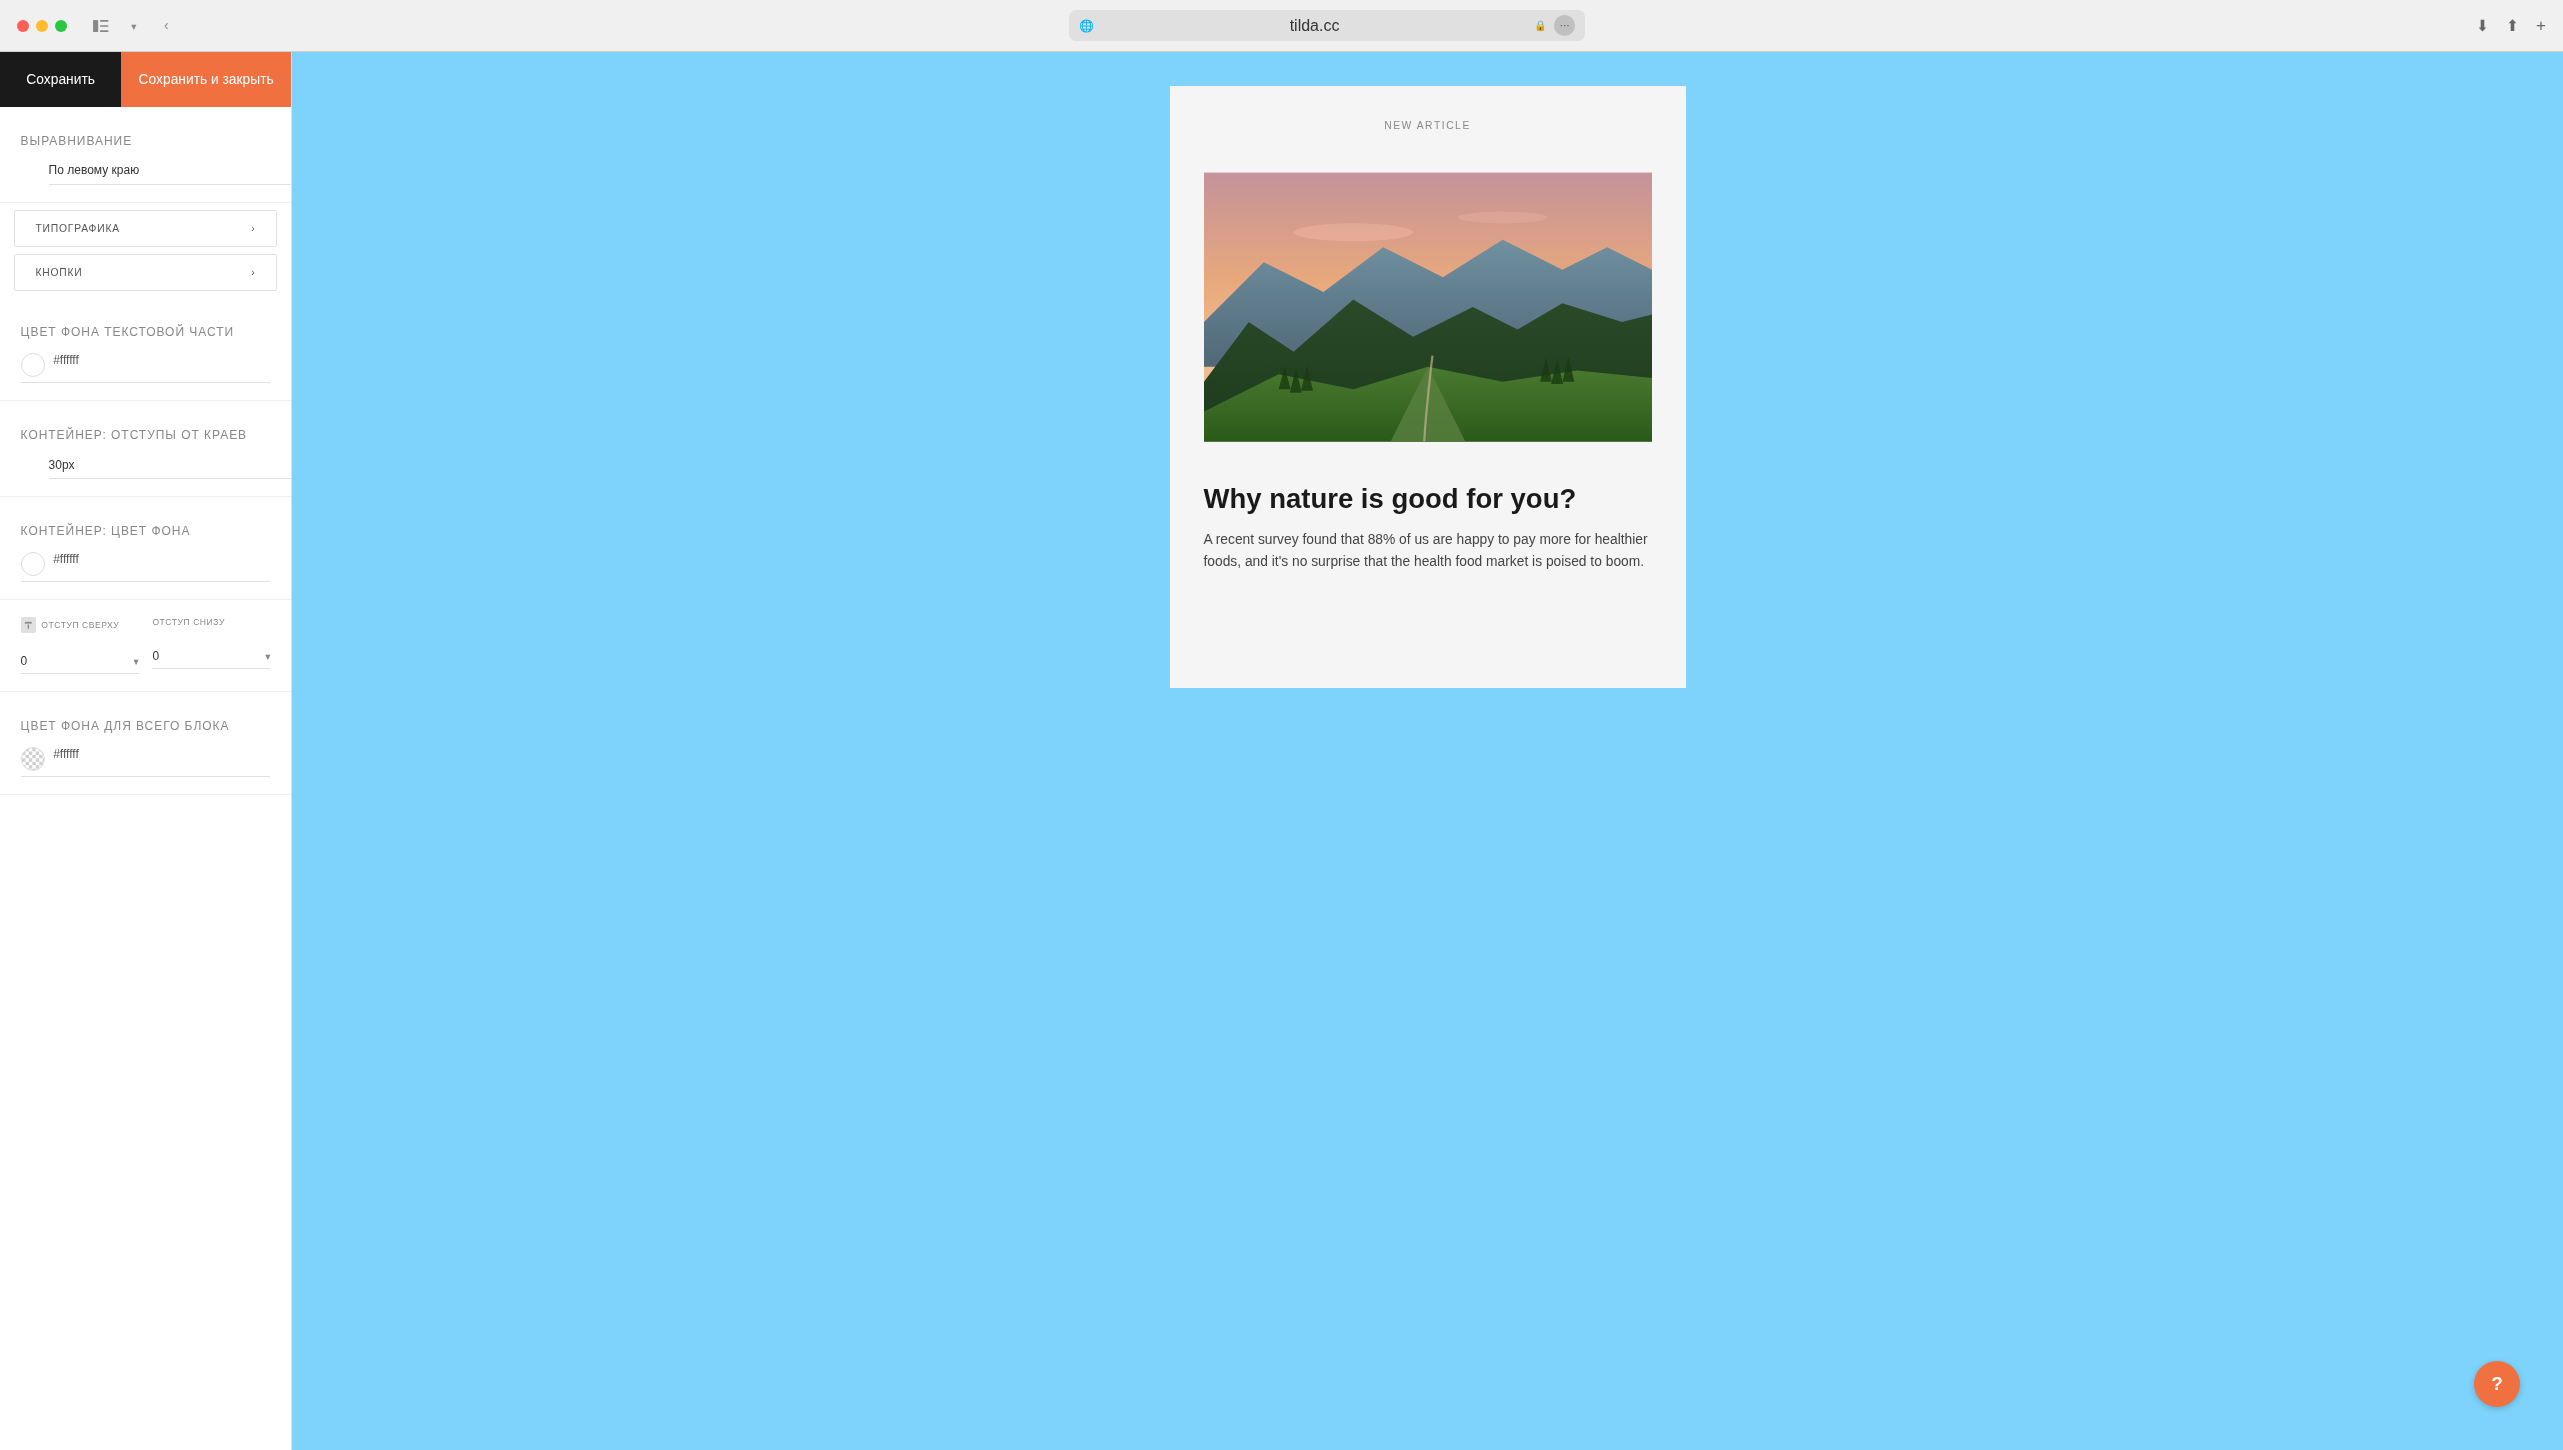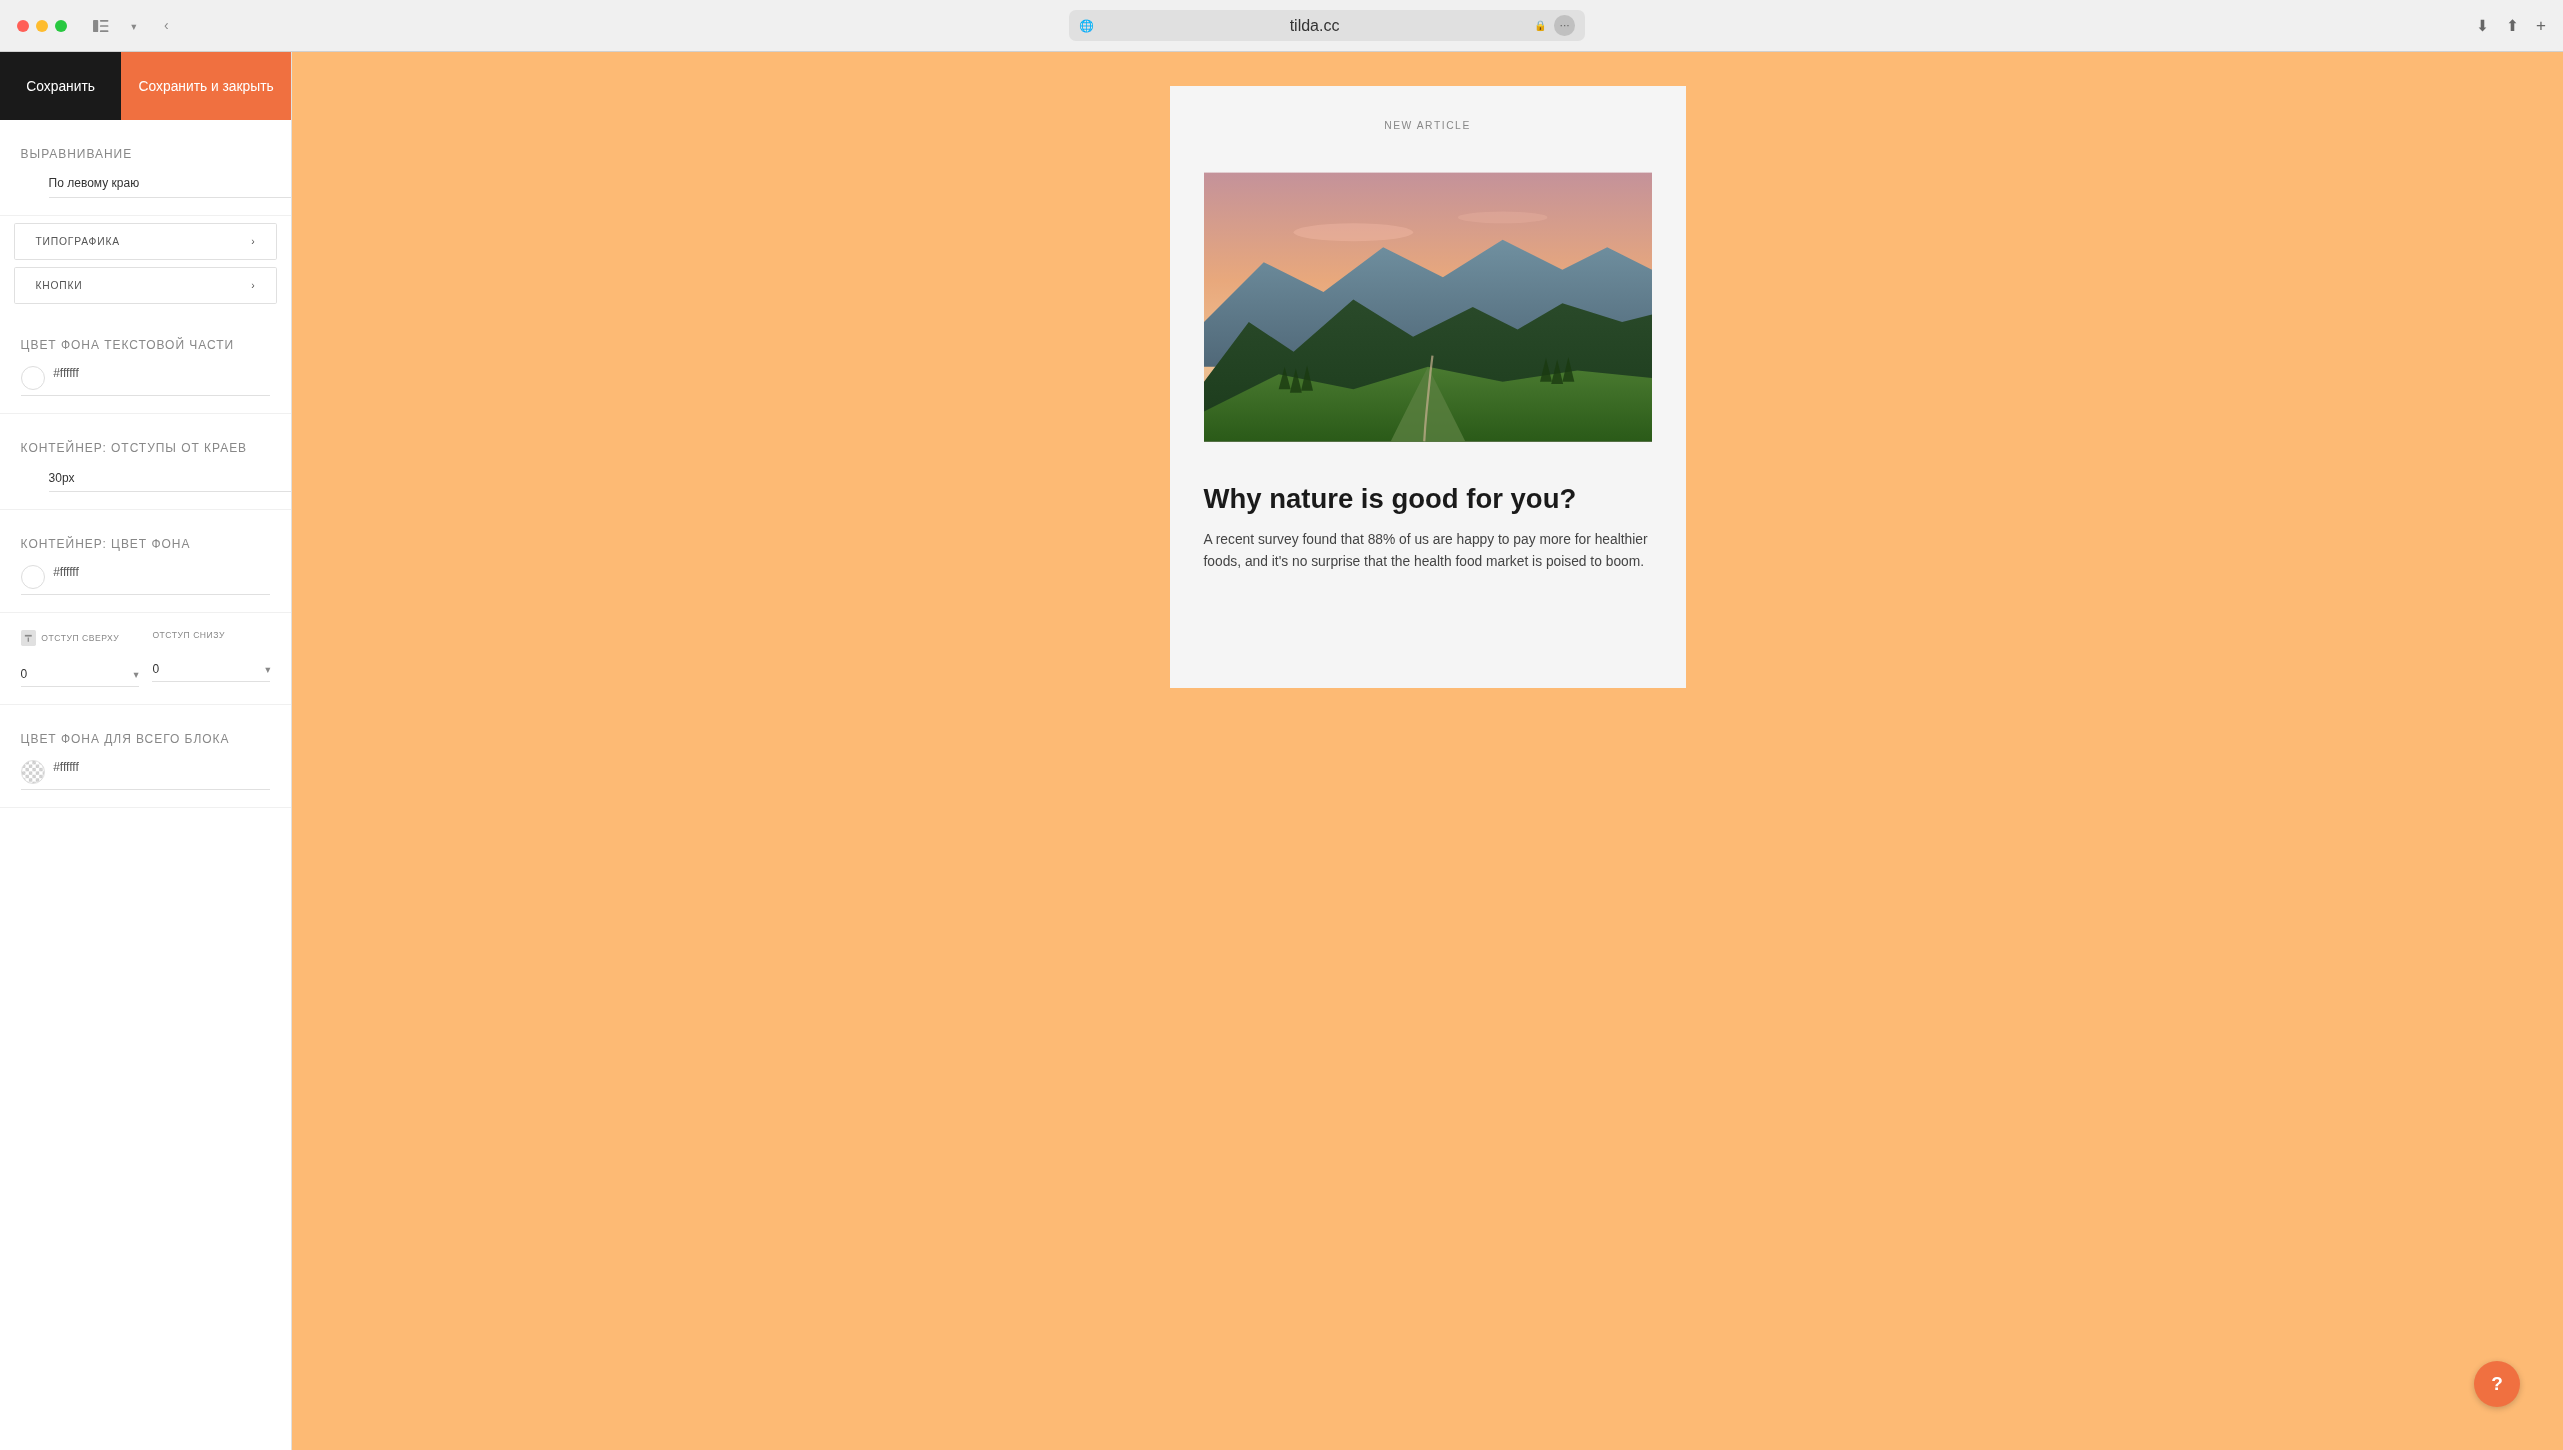--- a/index.html
+++ b/index.html
@@ -114,21 +114,21 @@
       width: 292px;
       height: calc(1450px - 52px);
       background: #fff;
       border-right: 0.9px solid #e0e0e0;
       z-index: 50;
       overflow-y: auto;
     }
 
     .sidebar-toolbar {
       display: flex;
-      height: 68px;
+      height: 55px;
       background: #1a1a1a;
     }
     .btn-save {
       flex: 1;
       background: #1a1a1a;
       color: #fff;
       border: none;
       font-size: 13.8px;
       cursor: pointer;
       display: flex;
@@ -273,21 +273,21 @@
       color: #333;
     }
 
     
     .main-content {
       position: absolute;
       top: 52px;
       left: 292px;
       right: 0;
       bottom: 0;
-      background: #fdba74;
+      background: #7dd3fc;
       display: flex;
       align-items: flex-start;
       justify-content: center;
       padding: 34px 0;
       overflow-y: auto;
     }
 
     .page-preview {
       width: 516px;
       background: #f5f5f5;

